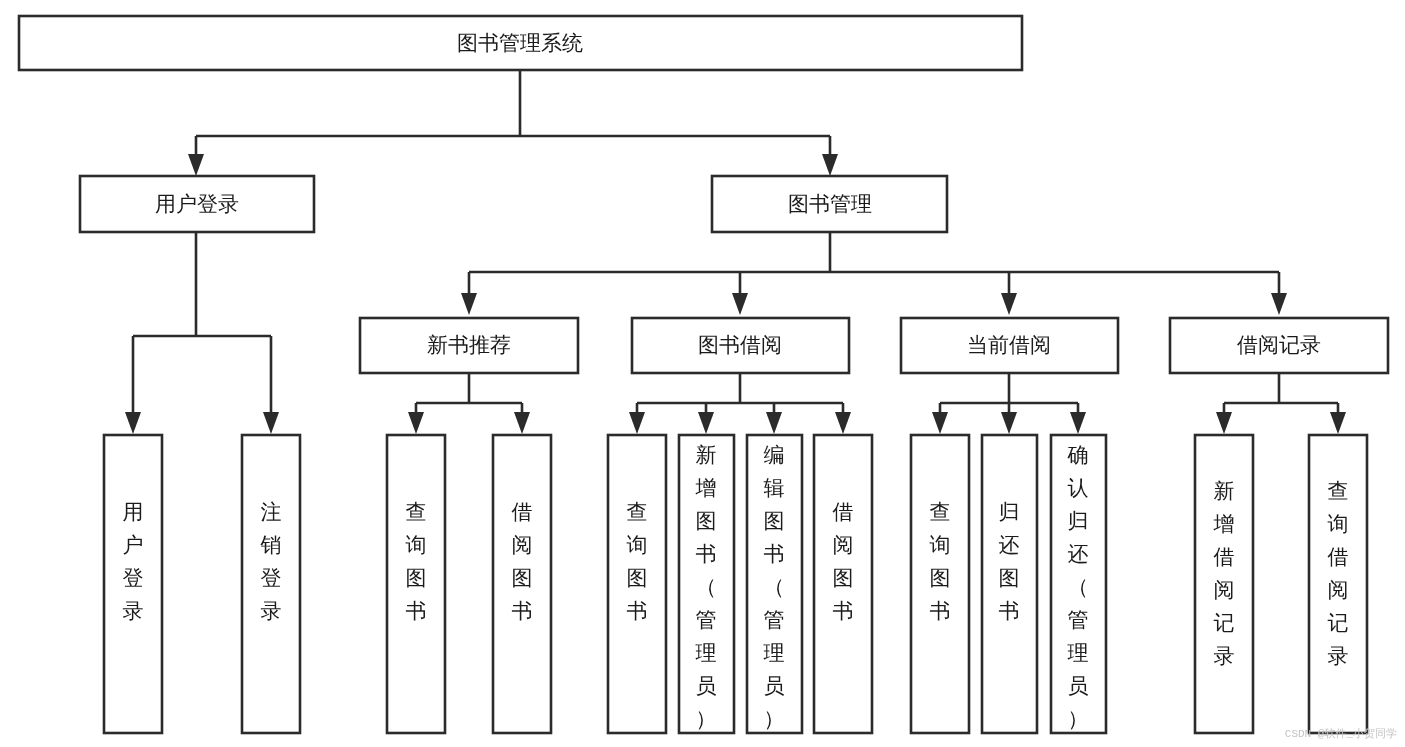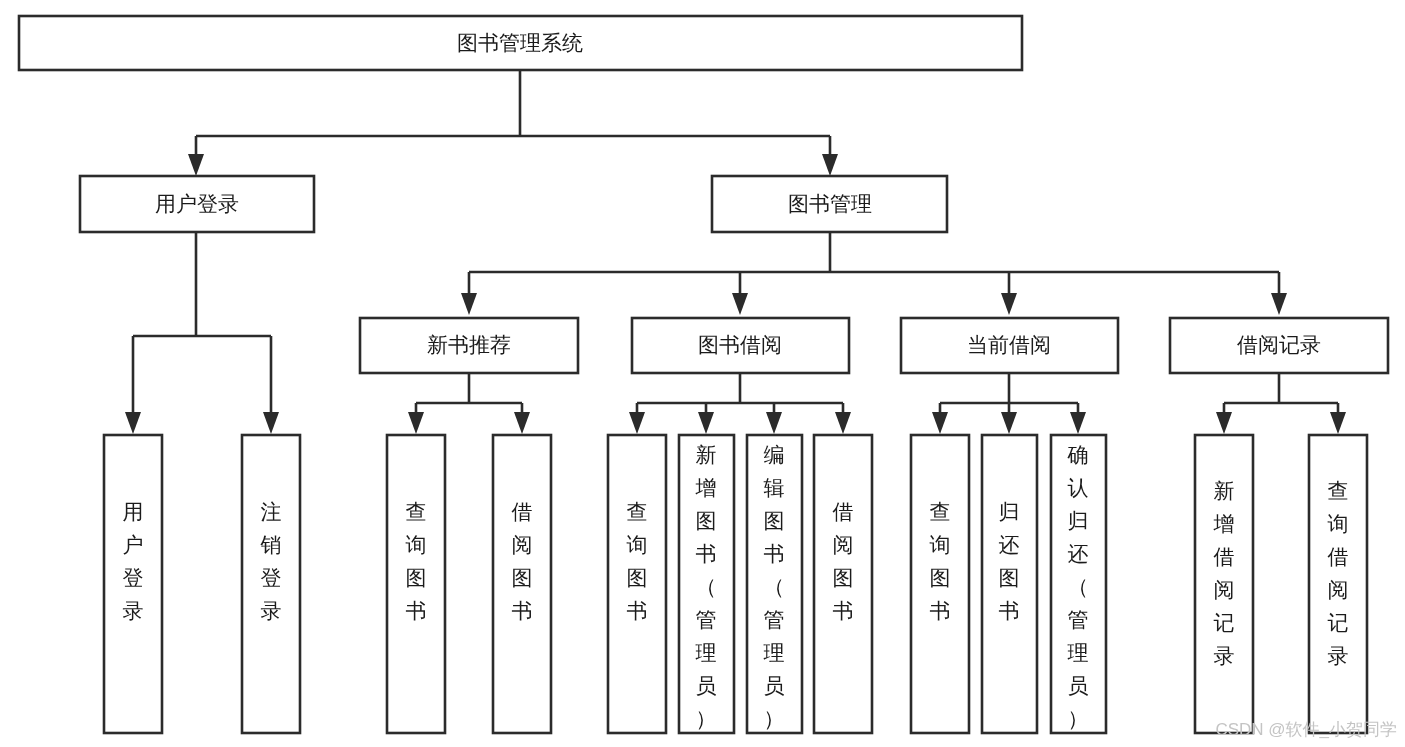--- a/index.html
+++ b/index.html
@@ -52,22 +52,22 @@
   .node-label-v {
     font-family: "Liberation Sans", "DejaVu Sans", sans-serif;
     font-size: 21px;
     fill: #1b1b1b;
     text-anchor: middle;
   }
   .watermark {
     position: absolute;
     right: 8px;
     bottom: 6px;
-    font-family: Liberation Sans, sans-serif;
-    font-size: 17px;
+    font-family: Liberation Mono, monospace;
+    font-size: 11px;
     color: #c4c4c4;
     white-space: nowrap;
     user-select: none;
     margin-top: 40px;
   }
 </style>
 </head>
 <body>
 
 <div id="diagram-root">

